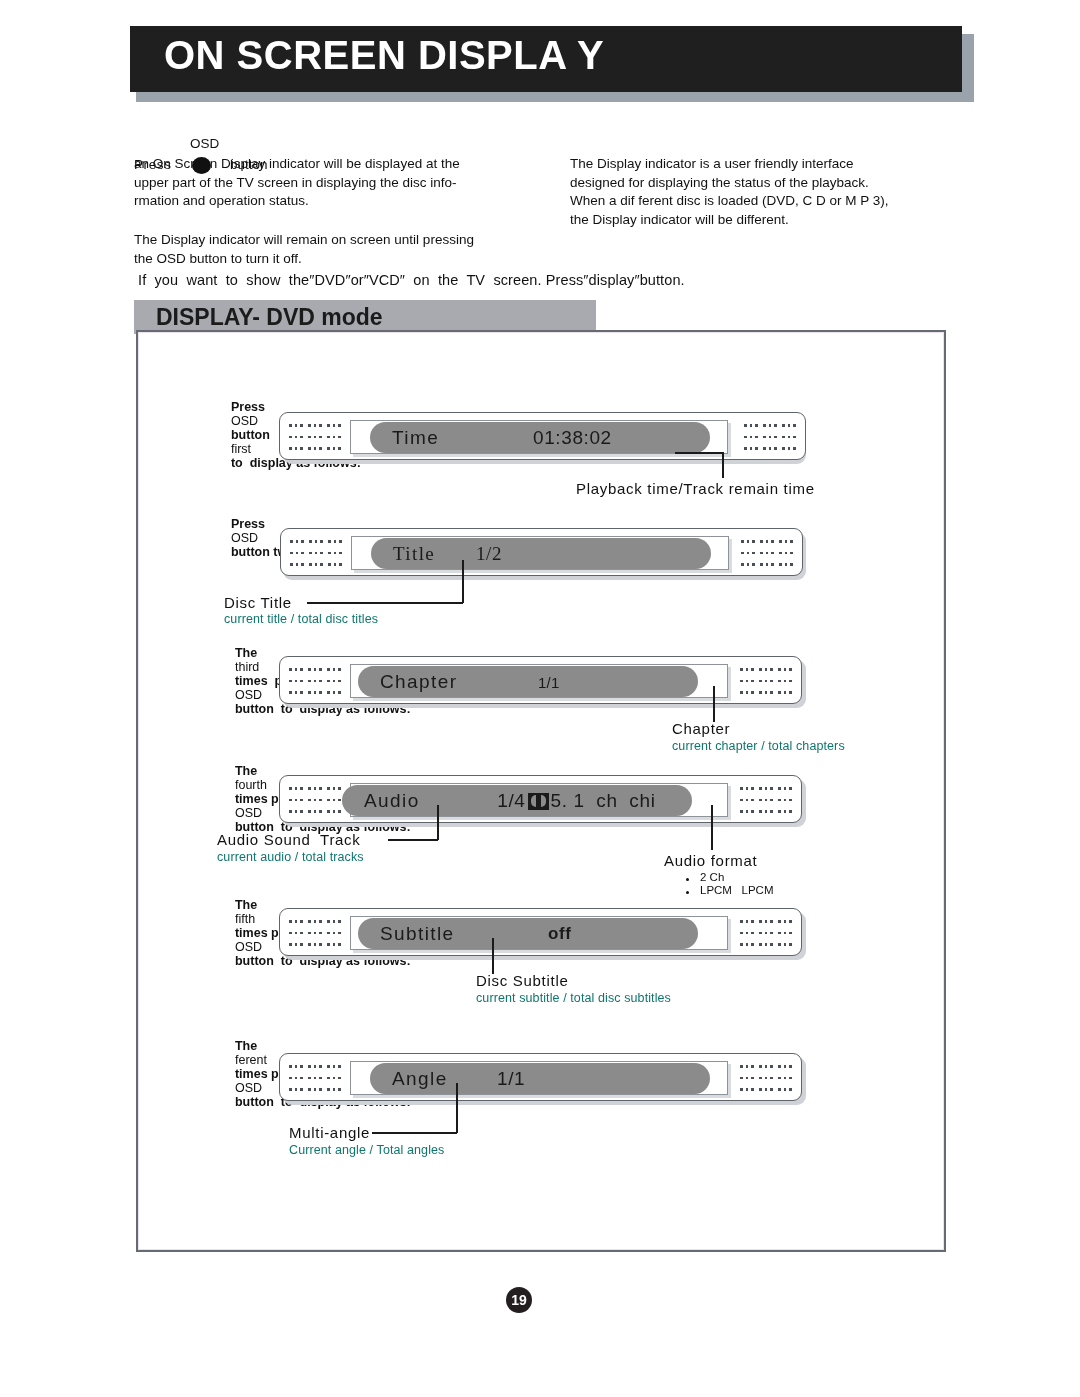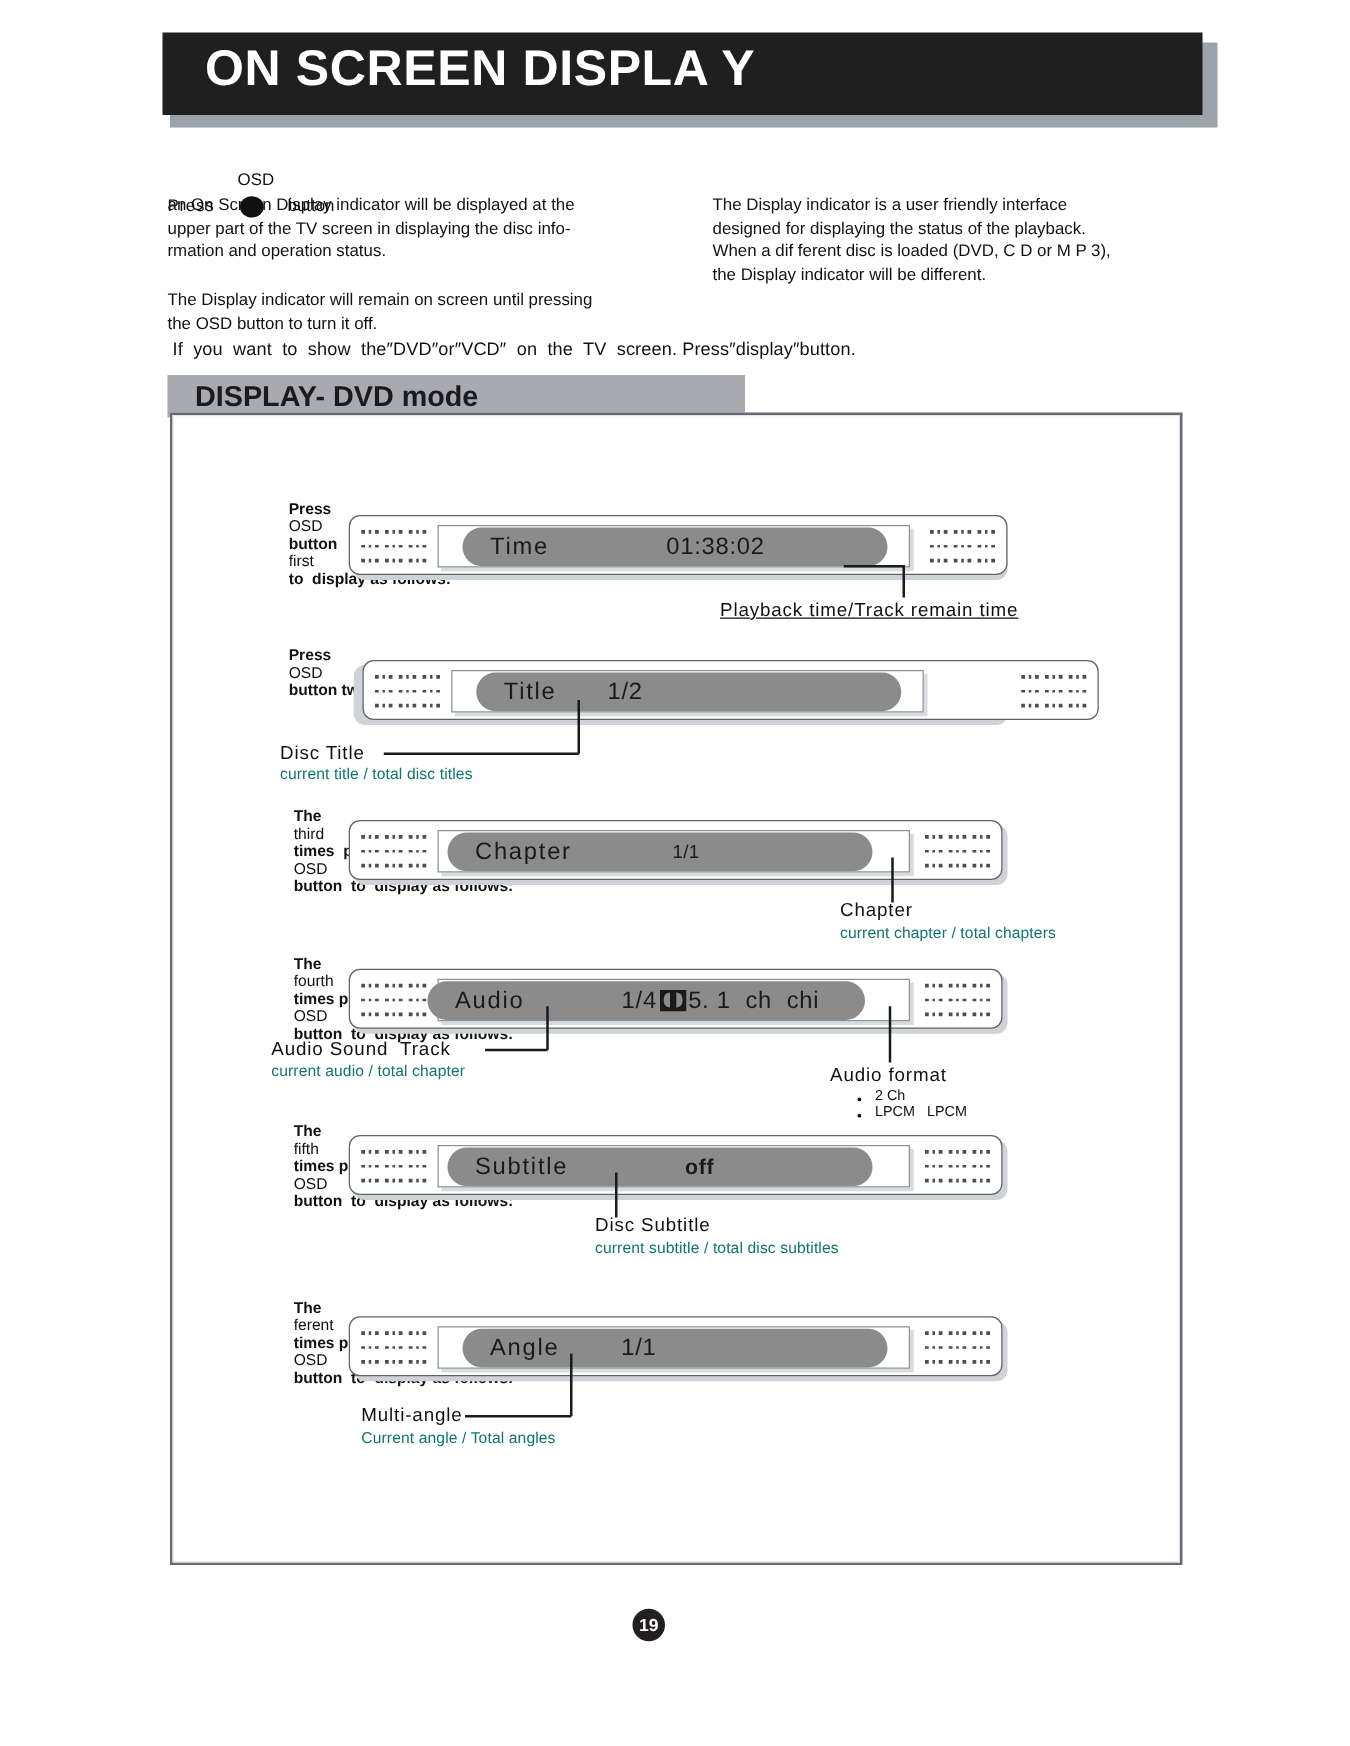--- a/index.html
+++ b/index.html
@@ -442,29 +442,29 @@
       </div>
       <div class="cluster">
         <i></i>
         <i></i>
         <i></i>
       </div>
   </div>
 </div>
 <div class="leader-h" style="left:675px; top:452px; width:48px;"></div>
 <div class="leader-v" style="left:722px; top:452px; height:26px;"></div>
-<div class="callout-title" style="left:576px; top:480px;text-decoration:underline;">Playback time/Track remain time</div>
+<div class="callout-title" style="left:576px; top:480px;">Playback time/Track remain time</div>
 
 <div class="step-label" style="left:224px; top:503px;">
   <span>Press</span>
   <span class="thin">OSD</span>
   <span>button twice  times  to  display as follows:</span>
 </div>
 <div class="osd-shadow" style="left:283px; top:532px; width:523px; height:48px;"></div>
-<div class="osd-frame" style="left:290px; top:528px; width:589px; height:48px;">
+<div class="osd-frame" style="left:280px; top:528px; width:523px; height:48px;font-family:Liberation Serif, serif;">
   <div class="dots" style="left:9px; top:9px;">
     <div class="cluster">
         <i></i>
         <i></i>
         <i></i>
       </div>
       <div class="cluster">
         <i></i>
         <i></i>
         <i></i>
@@ -786,21 +786,21 @@
       <div class="cluster">
         <i></i>
         <i></i>
         <i></i>
       </div>
   </div>
 </div>
 <div class="leader-v" style="left:437px; top:805px; height:35px;"></div>
 <div class="leader-h" style="left:388px; top:839px; width:50px;"></div>
 <div class="callout-title" style="left:217px; top:831px;">Audio Sound  Track</div>
-<div class="callout-sub" style="left:217px; top:850px;">current audio / total chapter</div>
+<div class="callout-sub" style="left:217px; top:850px;">current audio / total tracks</div>
 
 <div class="leader-v" style="left:711px; top:805px; height:45px;"></div>
 <div class="callout-title" style="left:664px; top:852px;">Audio format</div>
 <div class="bullet-dot" style="left:686px; top:878px;"></div>
 <div class="bullet-line" style="left:700px; top:871px;">2 Ch</div>
 <div class="bullet-dot" style="left:686px; top:891px;"></div>
 <div class="bullet-line" style="left:700px; top:884px;">LPCM   LPCM</div>
 
 <div class="step-label" style="left:228px; top:884px;">
   <span>The</span>

